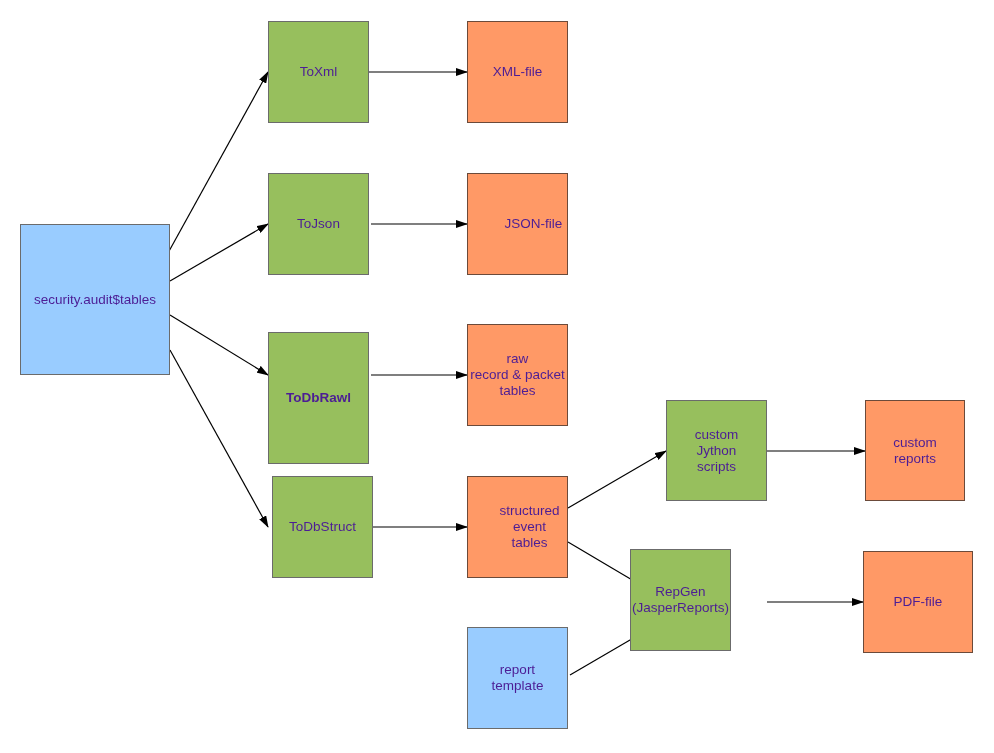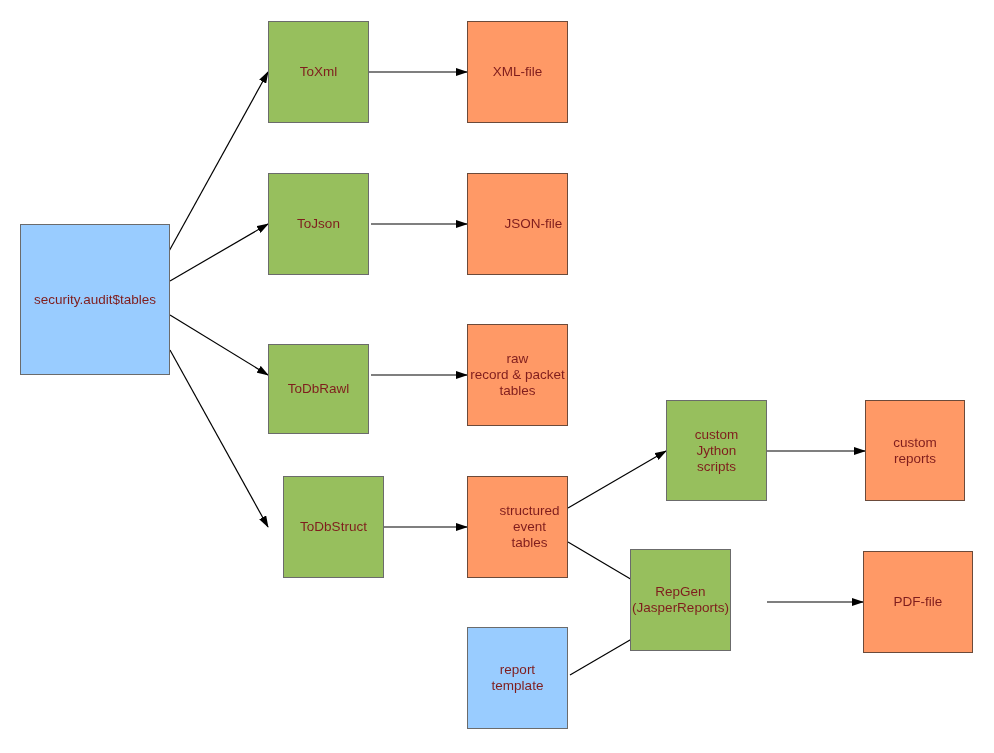--- a/index.html
+++ b/index.html
@@ -1,21 +1,21 @@
 <!DOCTYPE html>
 <html><head>
 <meta charset="utf-8">
 <style>
   html, body { margin:0; padding:0; background:#ffffff; }
   body { width:994px; height:753px; position:relative; overflow:hidden;
          font-family:"Liberation Sans", sans-serif; }
   #edges { position:absolute; left:0; top:0; width:994px; height:753px; }
   .node { position:absolute; box-sizing:border-box; border:1px solid #6b6b6b;
           display:flex; align-items:center; justify-content:center; text-align:center;
-          font-size:13.5px; line-height:16px; color:#7f1d1d; white-space:pre-line; }
+          font-size:13.5px; line-height:16px; color:#4c1d95; white-space:pre-line; }
   .node.source { background:#99ccff; }
   .node.process { background:#97bf5d; }
   .node.output { background:#ff9966; border-color:#6b4a3a; }
   .node span { display:block; }
 </style>
 </head>
 <body>
 
 <svg id="edges" xmlns="http://www.w3.org/2000/svg">
   <defs>
@@ -37,22 +37,22 @@
       <line x1="570" y1="675" x2="666" y2="619" stroke="#000000" stroke-width="1.2" marker-end="url(#arrow)"></line>
       <line x1="767" y1="451" x2="865" y2="451" stroke="#000000" stroke-width="1.2" marker-end="url(#arrow)"></line>
       <line x1="767" y1="602" x2="863" y2="602" stroke="#000000" stroke-width="1.2" marker-end="url(#arrow)"></line>
     </g>
 </svg>
 
 <div class="node source" style="left:20px;top:224px;width:150px;height:151px;"><span>security.audit$tables</span></div>
 
 <div class="node process" style="left:268px;top:21px;width:101px;height:102px;"><span>ToXml</span></div>
 <div class="node process" style="left:268px;top:173px;width:101px;height:102px;"><span>ToJson</span></div>
-<div class="node process" style="left:268px;top:344px;width:101px;height:90px;"><span>ToDbRawl</span></div>
-<div class="node process" style="left:283px;top:476px;width:101px;height:102px;"><span>ToDbStruct</span></div>
+<div class="node process" style="left:268px;top:332px;width:101px;height:132px;font-weight:bold;"><span>ToDbRawl</span></div>
+<div class="node process" style="left:272px;top:476px;width:101px;height:102px;"><span>ToDbStruct</span></div>
 
 <div class="node output" style="left:467px;top:21px;width:101px;height:102px;"><span>XML-file</span></div>
 <div class="node output" style="left:467px;top:173px;width:101px;height:102px;padding-left:32px;"><span>JSON-file</span></div>
 <div class="node output" style="left:467px;top:324px;width:101px;height:102px;"><span>raw
 record &amp; packet
 tables</span></div>
 <div class="node output" style="left:467px;top:476px;width:101px;height:102px;padding-left:24px;"><span>structured
 event
 tables</span></div>
 

